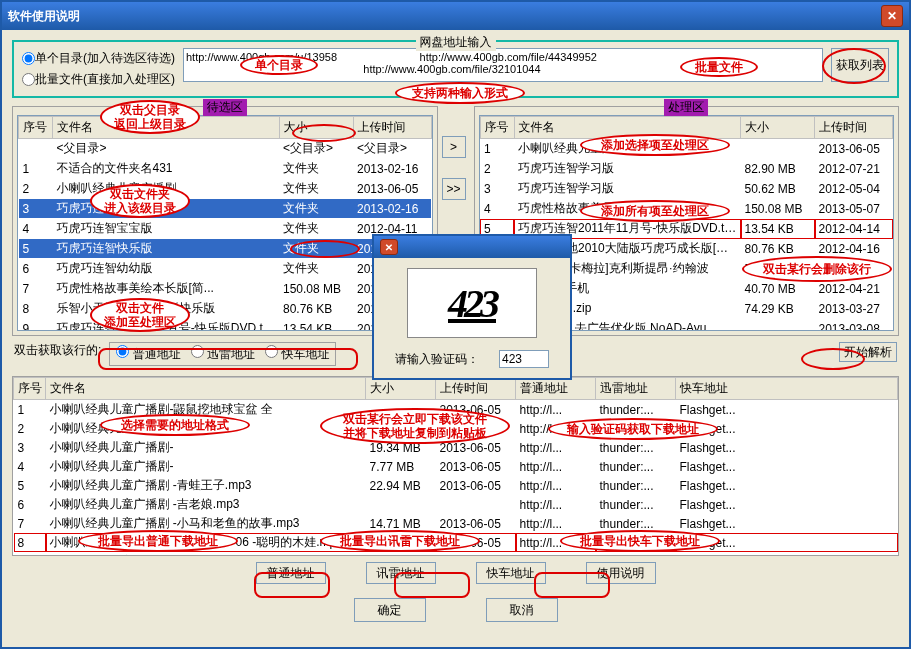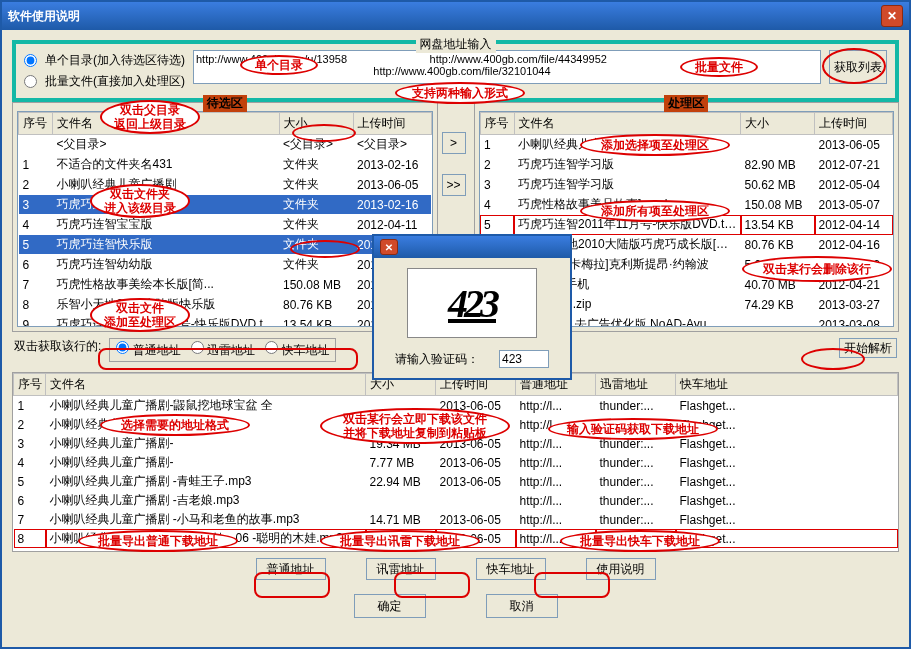--- a/index.html
+++ b/index.html
@@ -3,33 +3,33 @@
 <meta charset="utf-8">
 <style>
 * { box-sizing: border-box; margin: 0; padding: 0; font-family: "SimSun", "宋体", sans-serif; font-size: 12px; }
 body { background: #fff; width: 911px; height: 649px; position: relative; overflow: hidden; }
 .window { width: 911px; height: 649px; border: 2px solid #1e5aa8; background: #ece9d8; }
 .titlebar { height: 28px; background: linear-gradient(#3a7de0, #1e5aa8); display: flex; align-items: center; padding: 0 6px; color: #fff; font-weight: bold; }
 .titlebar .title { flex: 1; }
 .closebtn { width: 22px; height: 22px; background: #d04a2a; border: 1px solid #8a2a12; color: #fff; border-radius: 3px; display: flex; align-items: center; justify-content: center; font-weight: bold; cursor: pointer; }
 .content { padding: 10px; position: relative; height: calc(100% - 28px); }
 
-.fieldset { border: 4px solid #14b8a6; padding: 6px 8px 8px; position: relative; margin-bottom: 0; }
+.fieldset { border: 2px solid #14b8a6; padding: 6px 8px 8px; position: relative; margin-bottom: 8px; }
 .fieldset > .legend { position: absolute; top: -8px; background: #ece9d8; padding: 0 4px; }
 
 .top-input-row { display: flex; align-items: flex-start; gap: 8px; }
 .radio-col { display: flex; flex-direction: column; gap: 4px; padding-top: 2px; }
-.radio-col label { display: flex; align-items: center; gap: 8px; white-space: nowrap; }
+.radio-col label { display: flex; align-items: center; gap: 0; white-space: nowrap; }
 .url-area { flex: 1; }
 .url-area textarea { width: 100%; height: 34px; font-size: 11px; border: 1px solid #7f9db9; resize: none; padding: 2px; }
 .get-list-btn { width: 58px; height: 34px; border: 1px solid #7f9db9; background: #ece9d8; cursor: pointer; }
 
 .mid-row { display: flex; gap: 4px; height: 230px; }
 .pane { flex: 1; display: flex; flex-direction: column; border: 1px solid #a0a0a0; position: relative; }
-.pane .legend { position: absolute; top: -8px; left: 50%; transform: translateX(-50%); background: #c2410c; padding: 0 4px; font-weight: bold; }
+.pane .legend { position: absolute; top: -8px; left: 50%; transform: translateX(-50%); background: #a21caf; padding: 0 4px; }
 .pane-center { width: 28px; display: flex; flex-direction: column; justify-content: flex-start; gap: 20px; padding-top: 30px; }
 .move-btn { width: 24px; height: 22px; border: 1px solid #7f9db9; background: #ece9d8; cursor: pointer; }
 
 .list { flex: 1; overflow: hidden; background: #fff; border: 1px solid #7f9db9; margin: 8px 4px 4px; }
 .list table { width: 100%; border-collapse: collapse; table-layout: fixed; }
 .list th { background: #ece9d8; border: 1px solid #c0c0c0; padding: 2px 4px; text-align: left; font-weight: normal; white-space: nowrap; overflow: hidden; text-overflow: ellipsis; }
 .list td { padding: 1px 4px; white-space: nowrap; overflow: hidden; text-overflow: ellipsis; border-bottom: 1px solid transparent; }
 .list tr.sel td { background: #316ac5; color: #fff; }
 .list tr.red-box td { outline: 1px solid #d00; outline-offset: -1px; }
 

